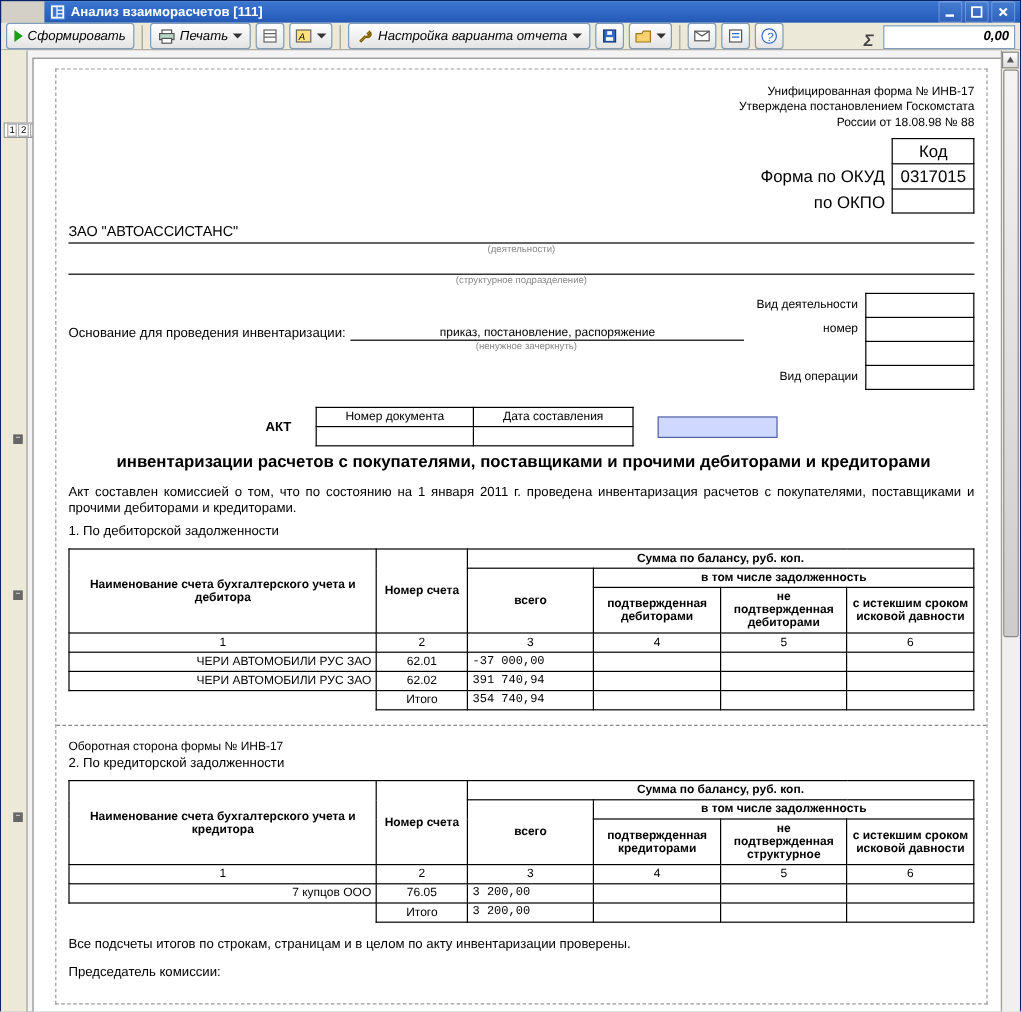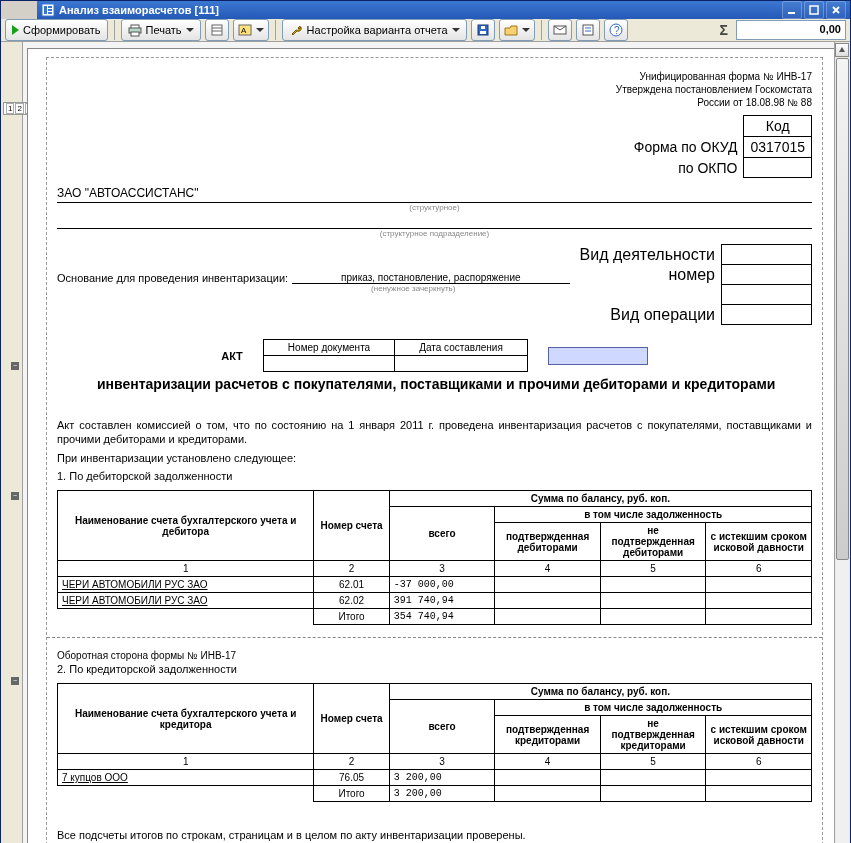--- a/index.html
+++ b/index.html
@@ -4,21 +4,21 @@
 <style>
   * { box-sizing: border-box; margin: 0; padding: 0; }
   html, body { width: 851px; height: 843px; font-family: Tahoma, Arial, sans-serif; font-size: 11px; background: #d4d0c8; overflow: hidden; }
   
   .window { width: 851px; height: 843px; display: flex; flex-direction: column; border: 1px solid #0a246a; }
   .titlebar { height: 22px; background: linear-gradient(#3b77d1,#2559b7); color: #fff; display: flex; align-items: center; padding: 0 4px; margin-left: 36px; }
   .titlebar .ticon { width: 14px; height: 14px; margin-right: 4px; display:inline-flex;align-items:center;justify-content:center }
   .titlebar .title { flex: 1; font-weight: bold; font-size: 11px; }
   .titlebar .wbtn { width: 20px; height: 18px; margin-left: 2px; display:flex;align-items:center;justify-content:center; border:1px solid rgba(255,255,255,0.25); background: rgba(255,255,255,0.05); color:#fff; border-radius:2px; cursor:default; }
   
-  .toolbar { height: 28px; background: #ece9d8; border-bottom: 1px solid #a0a0a0; display:flex; align-items:center; padding: 0 4px; gap:4px; }
+  .toolbar { height: 28px; background: #ece9d8; border-bottom: 1px solid #a0a0a0; display:flex; align-items:flex-end; padding: 0 4px; gap:4px;font-style:italic; }
   .toolbar .sep { width:1px; height:20px; background:#a0a0a0; margin:0 2px; }
   .btn { height: 22px; display:inline-flex; align-items:center; gap:4px; padding: 0 6px; border: 1px solid #7f9db9; background: linear-gradient(#fff,#e4e4e4); border-radius: 3px; cursor:default; }
   .btn.icn { padding: 0 4px; }
   .btn .arrow { border-left:4px solid transparent;border-right:4px solid transparent;border-top:4px solid #333; }
   .play { width:0;height:0;border-top:5px solid transparent;border-bottom:5px solid transparent;border-left:7px solid #18a018; }
   .spacer { flex:1; }
   .sigma { font-weight:bold; font-size:14px; color:#444; padding:0 4px; }
   .numbox { width:110px; height:20px; background:#fff; border:1px solid #7f9db9; text-align:right; padding:2px 4px; font-weight:bold; }
   
   .docwrap { flex:1; display:flex; background:#f4f4f4; position:relative; }
@@ -33,32 +33,32 @@
   .codebox { margin-top:6px; display:flex; justify-content:flex-end; }
   .codebox table { border-collapse:collapse; }
   .codebox td { border:1px solid #000; padding:2px 6px; text-align:center; font-size:14px; }
   .codebox td.lbl { border:none; text-align:right; padding-right:6px; }
   .org-line { margin-top:8px; }
   .org-name { font-size:12px; }
   .thinline { border-bottom:1px solid #000; height:1px; margin-top:2px; }
   .caption-tiny { font-size:8px; color:#888; text-align:center; }
   .row { display:flex; align-items:flex-end; gap:4px; margin-top:12px; }
   .fill-underline { flex:1; border-bottom:1px solid #000; font-size:10px; text-align:center; }
-  .sidebox td { border:1px solid #000; width:90px; height:20px; font-size:16px; }
+  .sidebox td { border:1px solid #000; width:90px; height:20px; font-size:10px; }
   .sidebox td.lbl { border:none; text-align:right; padding-right:6px; width:auto; }
   .act-line { display:flex; align-items:center; gap:20px; justify-content:center; margin-top:14px; }
   .act-tbl { border-collapse:collapse; }
   .act-tbl td { border:1px solid #000; padding:2px 24px; font-size:10px; text-align:center; }
   .act-right { width:100px; height:18px; background:#cfd8ff; border:1px solid #5563a5; }
   .bold-hdr { font-weight:bold; font-size:14px; margin-top:4px;padding-left:40px; }
-  .para { font-size:11px; margin-top:26px; line-height:14px; text-align:justify; }
+  .para { font-size:11px; margin-top:11px; line-height:14px; text-align:justify; }
   .section-title { font-size:11px; margin-top:6px; }
   .datagrid { border-collapse:collapse; width:100%; margin-top:8px; }
   .datagrid th, .datagrid td { border:1px solid #000; font-size:10px; padding:2px 4px; text-align:center; vertical-align:middle; }
-  .datagrid td.left { text-align:left;text-decoration:underline; }
+  .datagrid td.left { text-align:right; }
   .datagrid td.right { text-align:left;font-family:Liberation Mono, monospace; }
   .hr-dash { border:none; border-top:1px dashed #888; margin:12px -10px; }
   .turn-note { font-size:10px; }
   .scrolly { position:absolute; right:0; top:0; bottom:0; width:16px; background:#ece9d8; border-left:1px solid #a0a0a0; }
   .scrolly .sbtn { width:14px; height:14px; margin:1px auto; background:linear-gradient(#fff,#ddd); border:1px solid #888; display:flex;align-items:center;justify-content:center; }
   .scrolly .track { position:absolute; top:16px; bottom:16px; left:1px; right:1px; background:#f0f0f0; }
   .scrolly .thumb { position:absolute; left:0; right:0; top:0; height:60%; background:linear-gradient(#f4f4f4,#ccc); border:1px solid #888; border-radius:2px; }
   svg { display:block; }
 </style>
 </head>
@@ -210,21 +210,21 @@
                     <td class="lbl">по ОКПО</td>
                     <td></td>
                   </tr>
             </tbody>
               </table>
           </div>
 
           <div class="org-line">
             <span class="org-name">ЗАО "АВТОАССИСТАНС"</span>
             <div class="thinline"></div>
-            <div class="caption-tiny">(структурное)</div>
+            <div class="caption-tiny">(деятельности)</div>
             <div style="height:14px"></div>
             <div class="thinline"></div>
             <div class="caption-tiny">(структурное подразделение)</div>
           </div>
 
           <div style="display:flex; gap:10px; align-items:flex-start; margin-top:6px;">
             <div style="flex:1">
               <div class="row" style="margin-top:28px">
                 <span>Основание для проведения инвентаризации:</span>
                 <div class="fill-underline">приказ, постановление, распоряжение</div>
@@ -265,21 +265,20 @@
                     <td>&nbsp;</td>
                     <td>&nbsp;</td>
                   </tr>
             </tbody>
               </table>
             <div class="act-right"></div>
           </div>
           <div class="bold-hdr">инвентаризации расчетов с покупателями, поставщиками и прочими дебиторами и кредиторами</div>
 
           <div class="para">Акт составлен комиссией о том, что по состоянию на 1 января 2011 г. проведена инвентаризация расчетов с покупателями, поставщиками и прочими дебиторами и кредиторами.</div>
-          <div class="section-title">При инвентаризации установлено следующее:</div>
           <div class="section-title">1. По дебиторской задолженности</div>
 
           <table class="datagrid">
             <tbody>
                 <tr>
               <th rowspan="3" style="width:34%">Наименование счета бухгалтерского учета и дебитора</th>
               <th rowspan="3" style="width:10%">Номер счета</th>
               <th colspan="4">Сумма по балансу, руб. коп.</th>
             </tr>
             <tr>
@@ -336,21 +335,21 @@
               <th rowspan="3" style="width:34%">Наименование счета бухгалтерского учета и кредитора</th>
               <th rowspan="3" style="width:10%">Номер счета</th>
               <th colspan="4">Сумма по балансу, руб. коп.</th>
             </tr>
             <tr>
               <th rowspan="2" style="width:14%">всего</th>
               <th colspan="3">в том числе задолженность</th>
             </tr>
             <tr>
               <th style="width:14%">подтвержденная кредиторами</th>
-              <th style="width:14%">не подтвержденная кредиторами</th>
+              <th style="width:14%">не подтвержденная структурное</th>
               <th style="width:14%">с истекшим сроком исковой давности</th>
             </tr>
             <tr>
               <td>1</td>
               <td>2</td>
               <td>3</td>
               <td>4</td>
               <td>5</td>
               <td>6</td>
             </tr>

